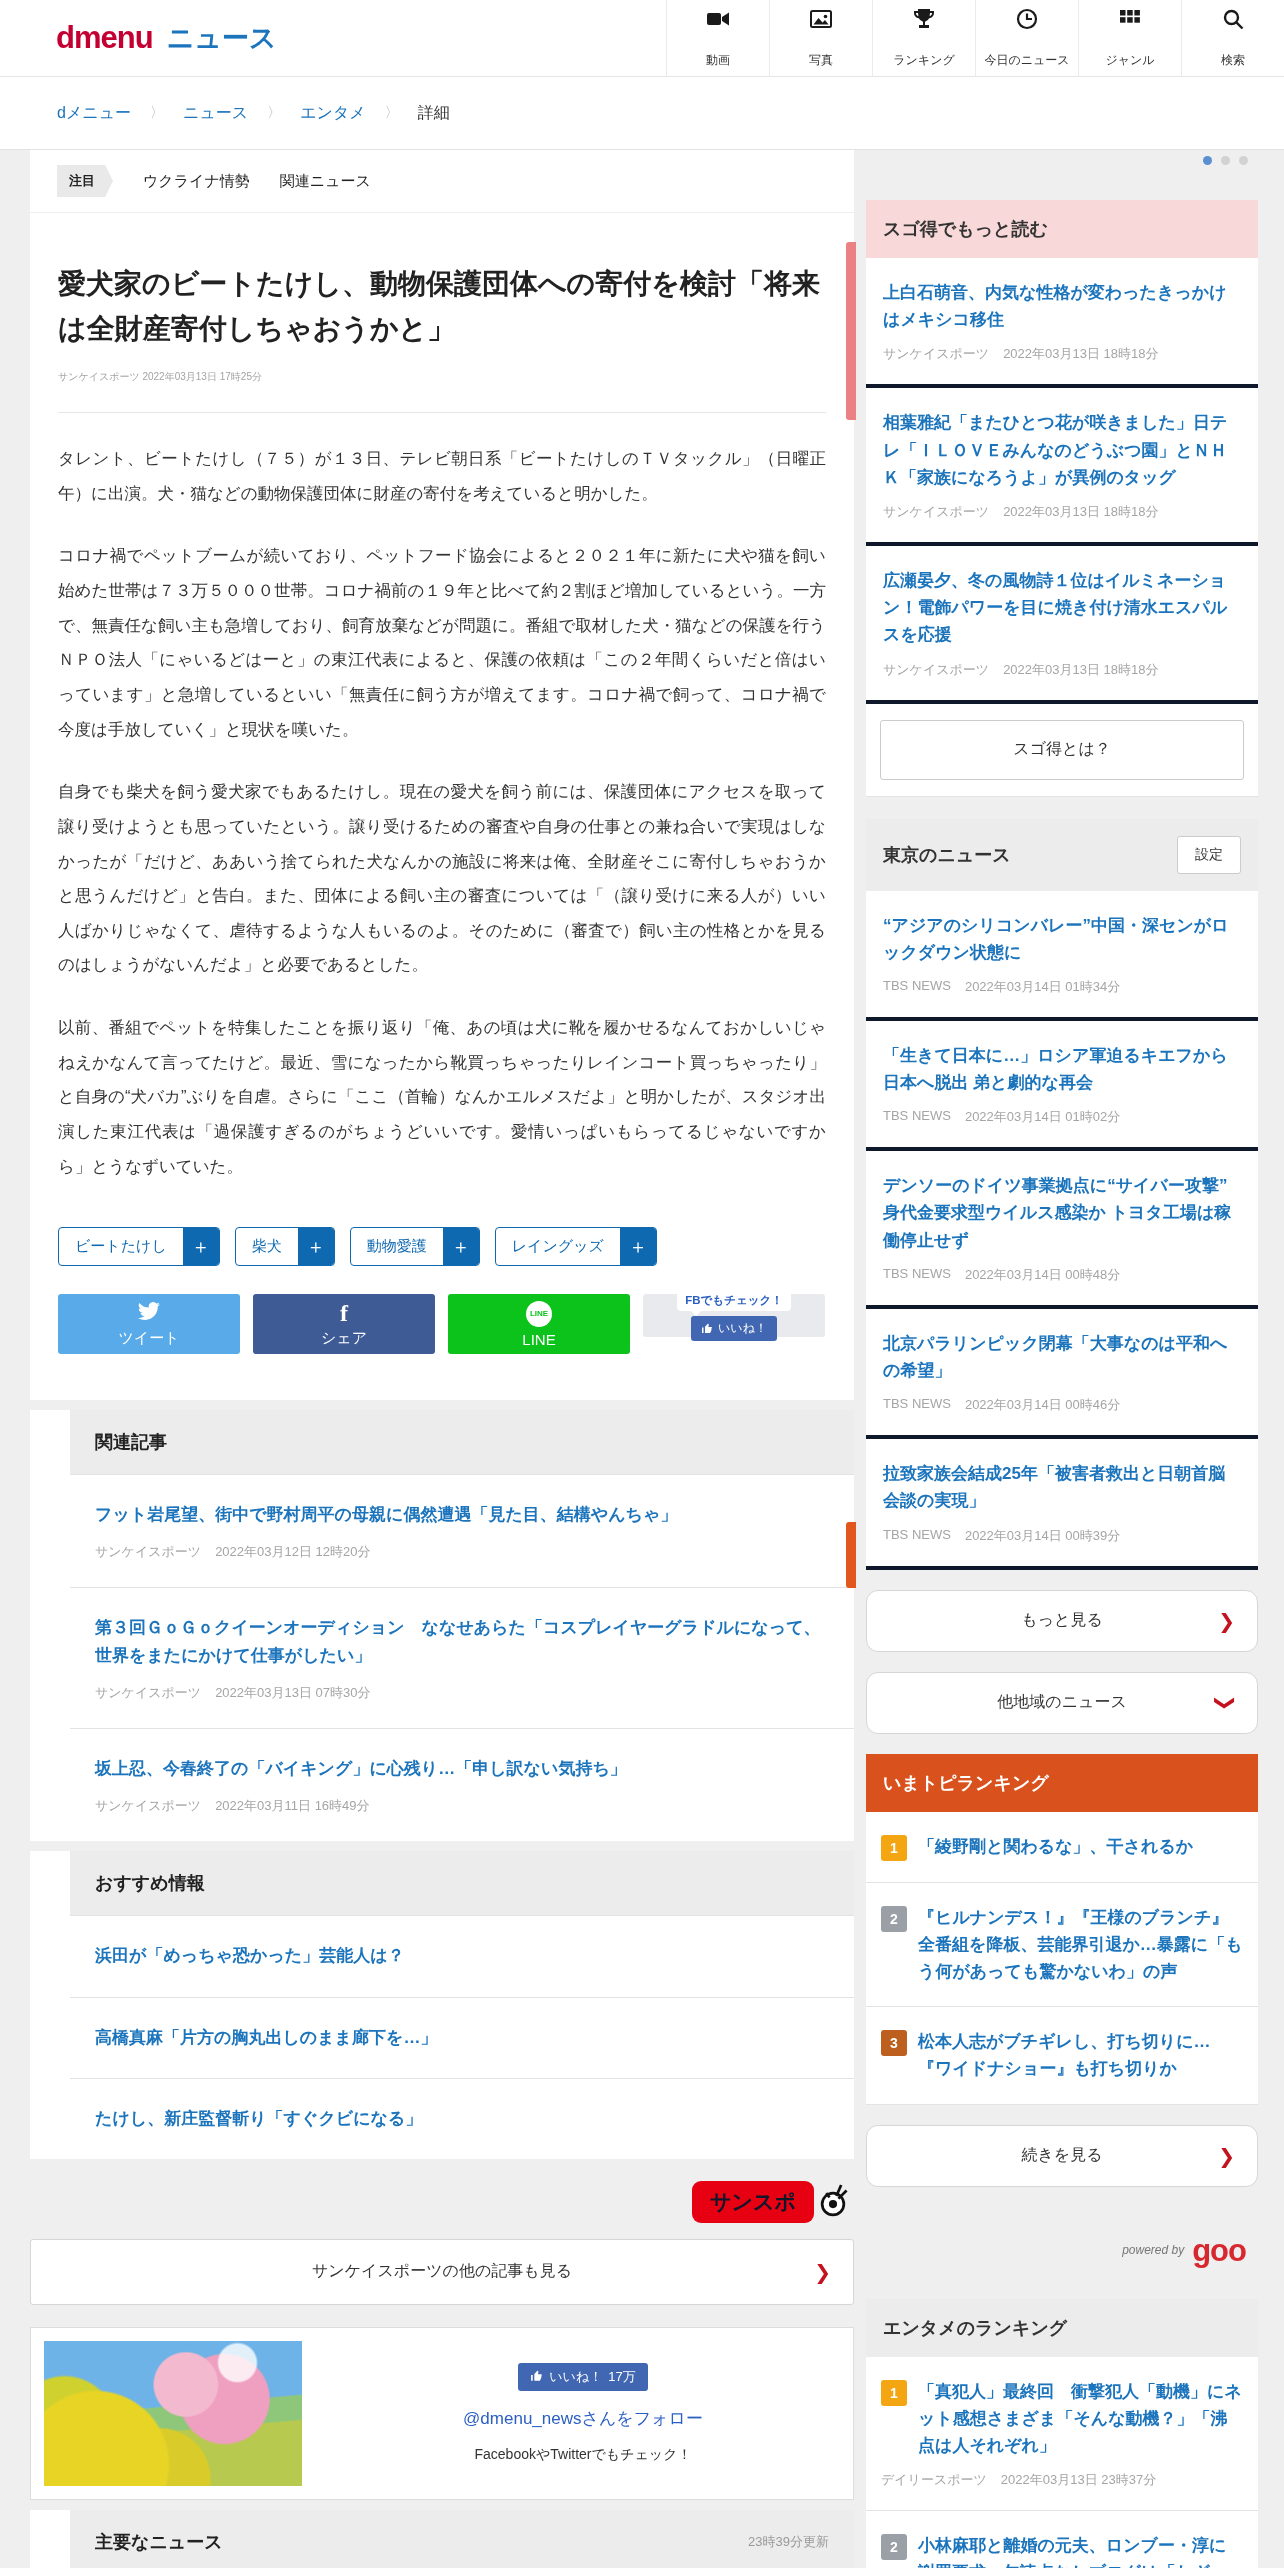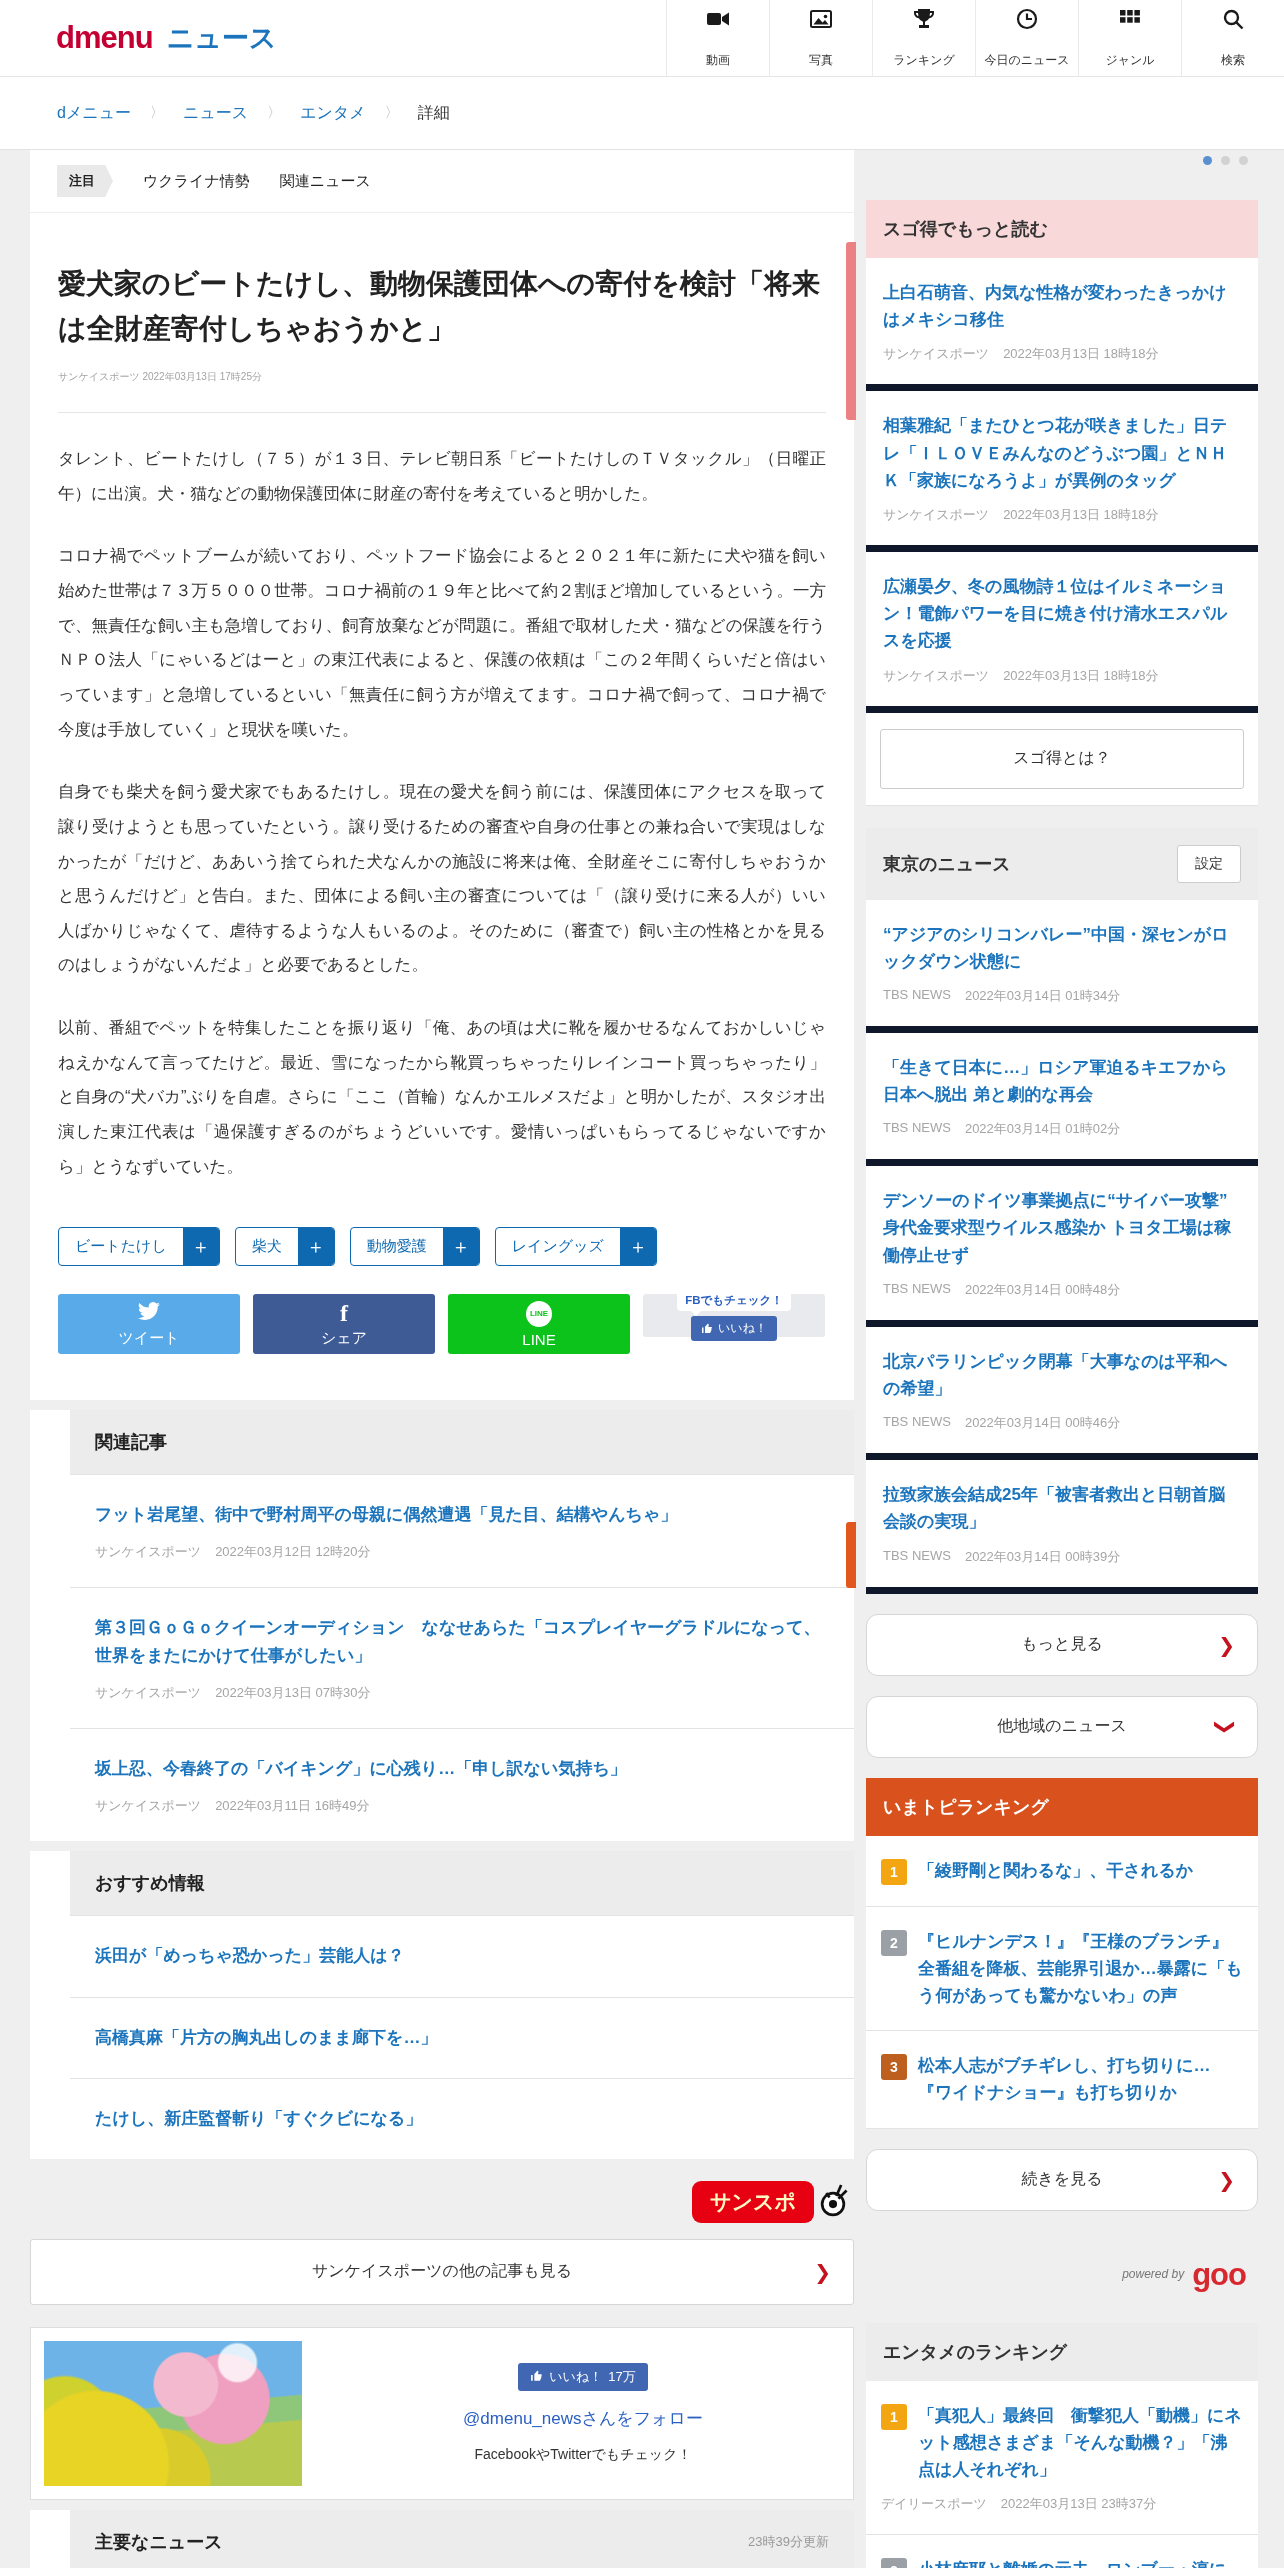--- a/index.html
+++ b/index.html
@@ -51,21 +51,21 @@
   .line-circle{width:26px;height:26px;background:#fff;border-radius:50%;display:flex;align-items:center;justify-content:center;color:#0cc31c;font-size:8px;font-weight:bold;}
   
   .sec{margin-top:10px;background:#fff;padding-left:40px;}
   .sec-h{background:#ececec;padding:20px 25px;font-size:18px;font-weight:bold;color:#222;display:flex;justify-content:space-between;align-items:center;}
   .n-item{padding:26px 25px;border-top:1px solid #e3e3e3;cursor:pointer;}
   .n-item:first-of-type{border-top:none;}
   .n-title{color:#1b74bc;font-size:17px;line-height:1.65;font-weight:600;}
   .n-meta{margin-top:14px;font-size:13px;color:#a5a5a5;display:flex;gap:14px;}
   
   .sanspo-row{display:flex;justify-content:flex-end;align-items:center;margin:22px 4px 16px;gap:2px;}
-  .sanspo-logo{background:#e60012;color:#fef9c3;font-weight:bold;font-size:21px;padding:7px 18px;border-radius:9px;cursor:pointer;}
+  .sanspo-logo{background:#e60012;color:#0f172a;font-weight:bold;font-size:21px;padding:7px 18px;border-radius:9px;cursor:pointer;}
   .wide-btn{background:#fff;border:1px solid #d6d6d6;border-radius:3px;height:64px;display:flex;align-items:center;justify-content:center;font-size:16px;color:#333;position:relative;cursor:pointer;}
   .chev-r{color:#c5121f;font-size:20px;font-weight:bold;position:absolute;right:22px;top:50%;transform:translateY(-50%);}
   .chev-d{color:#c5121f;font-size:20px;font-weight:bold;position:absolute;right:22px;top:50%;transform:translateY(-50%) rotate(90deg);}
   
   .fb-box{margin-top:22px;background:#fff;border:1px solid #ddd;padding:13px;display:flex;gap:24px;}
   .fb-img{width:258px;height:145px;flex:none;cursor:pointer;
       background:
         radial-gradient(circle at 75% 15%,rgba(255,255,255,.8) 0 8%,transparent 9%),
         radial-gradient(circle at 55% 30%,#f3b9cf 0 18%,transparent 19%),
         radial-gradient(circle at 70% 40%,#ef9fc0 0 22%,transparent 23%),
@@ -78,21 +78,21 @@
   .fb-follow{color:#2a5fc4;font-size:17px;cursor:pointer;}
   .fb-note{color:#333;font-size:14px;}
   
   .dots-row{height:44px;display:flex;align-items:flex-start;justify-content:flex-end;gap:9px;padding:6px 10px 0 0;}
   .dot{width:9px;height:9px;border-radius:50%;background:#d2d2d2;cursor:pointer;}
   .dot.on{background:#5a8fd0;}
   .sb-h{padding:17px 17px;font-size:18px;font-weight:bold;color:#333;}
   .sb-h.pink{background:#f8d8d8;}
   .sb-h.gray{background:#ececec;display:flex;justify-content:space-between;align-items:center;}
   .sb-h.orange{background:#d9511c;color:#fff;}
-  .sb-item{background:#fff;padding:21px 17px;border-bottom:7px solid #0f172a;cursor:pointer;}
+  .sb-item{background:#fff;padding:21px 17px;border-bottom:4px solid #0f172a;cursor:pointer;}
   .sb-title{color:#1b74bc;font-size:17px;line-height:1.6;font-weight:600;}
   .sb-meta{margin-top:12px;font-size:13px;color:#a5a5a5;display:flex;gap:14px;}
   .sb-btnwrap{background:#fff;padding:16px 14px;border-bottom:1px solid #e3e3e3;}
   .sb-btn{background:#fff;border:1px solid #ccc;border-radius:3px;height:58px;display:flex;align-items:center;justify-content:center;font-size:16px;color:#333;cursor:pointer;}
   .cfg-btn{background:#fff;border:1px solid #ccc;border-radius:3px;padding:9px 17px;font-size:14px;font-weight:normal;cursor:pointer;}
   .sb-more{background:#fff;border:1px solid #d6d6d6;border-radius:12px;height:60px;display:flex;align-items:center;justify-content:center;font-size:16px;position:relative;margin:20px 0;cursor:pointer;}
   .rank-item{background:#fff;padding:21px 15px;border-bottom:1px solid #e3e3e3;cursor:pointer;}
   .rank-line{display:flex;gap:11px;align-items:flex-start;}
   .rk{width:26px;height:26px;flex:none;border-radius:3px;color:#fff;font-size:14px;font-weight:bold;display:flex;align-items:center;justify-content:center;margin-top:2px;}
   .rk.r1{background:#f3a512;}

